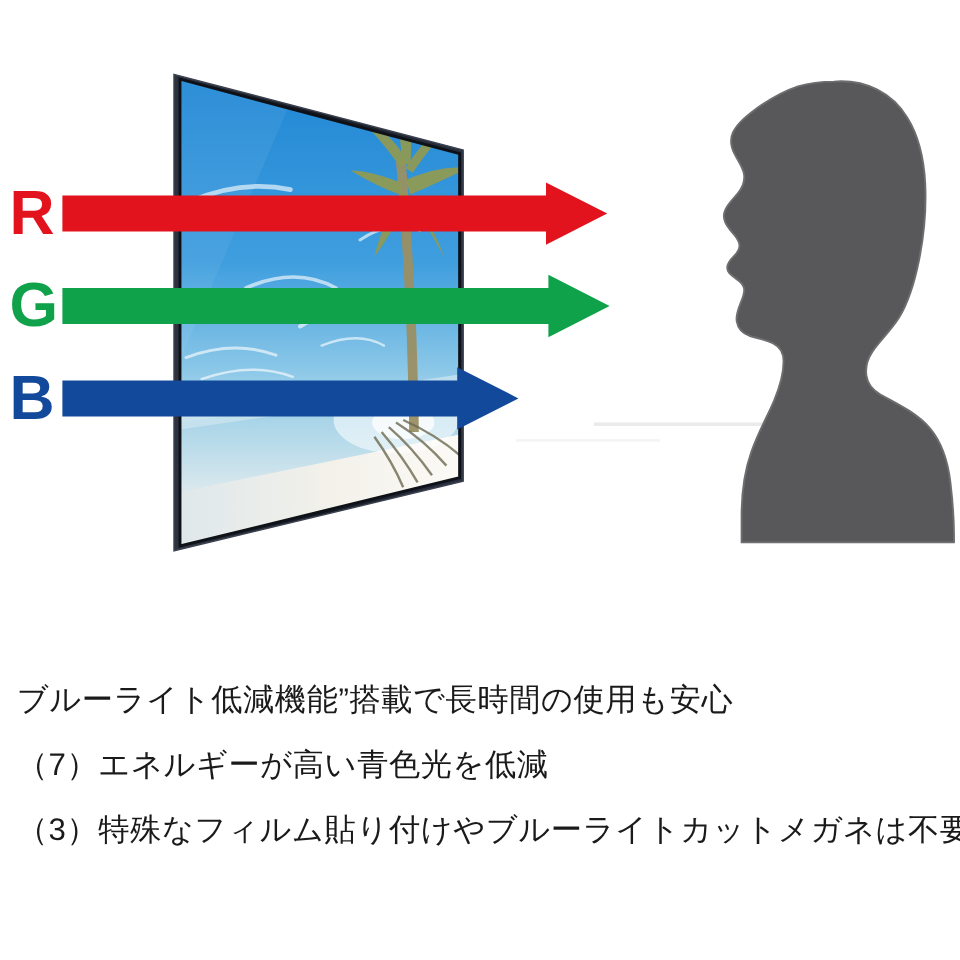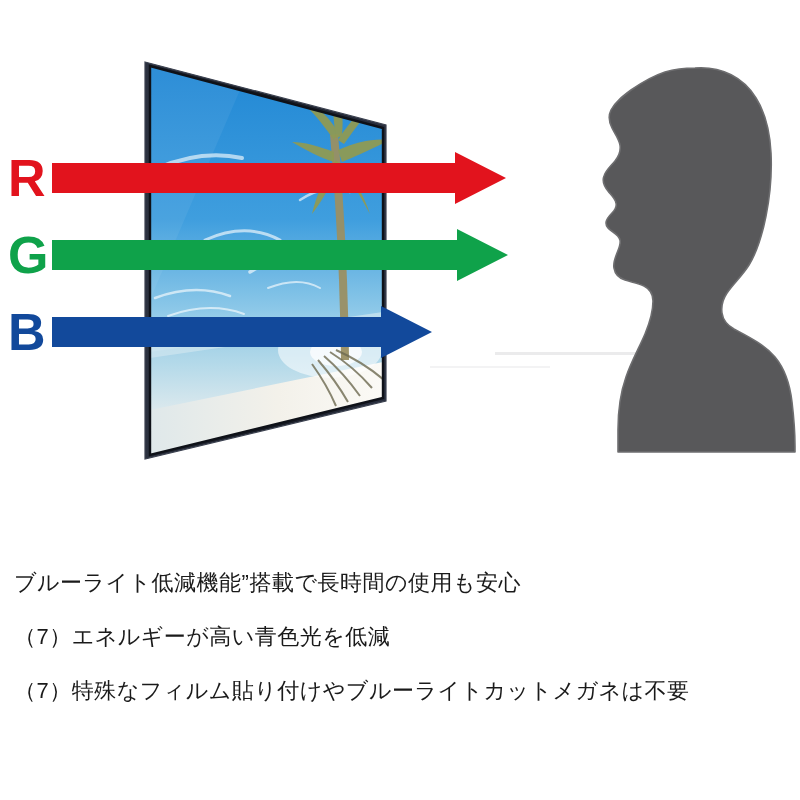--- a/index.html
+++ b/index.html
@@ -52,21 +52,21 @@
 
   
   #caption {
     position: absolute;
     left: 14px;
     top: 556px;
     width: 780px;
   }
   .caption-line {
     font-family: "Liberation Sans", "DejaVu Sans", sans-serif;
-    font-size: 22px;
+    font-size: 26px;
     line-height: 54px;
     color: #1a1a1a;
     white-space: nowrap;
     letter-spacing: 0.5px;
   }
 </style>
 </head>
 <body>
 
 <div id="stage">
@@ -219,16 +219,16 @@
     </svg>
 
     <div class="rgb-letter" id="letter-r" style="color:#e2131d">R</div>
     <div class="rgb-letter" id="letter-g" style="color:#0fa24a">G</div>
     <div class="rgb-letter" id="letter-b" style="color:#12499b">B</div>
   </div>
 
   <div id="caption">
     <div class="caption-line">ブルーライト低減機能”搭載で長時間の使用も安心</div>
     <div class="caption-line">（7）エネルギーが高い青色光を低減</div>
-    <div class="caption-line">（7）特殊なフィルム貼り付けやブルーライトカットメガネは不要</div>
+    <div class="caption-line">（3）特殊なフィルム貼り付けやブルーライトカットメガネは不要</div>
   </div>
 
 </div>
 
 </body></html>

